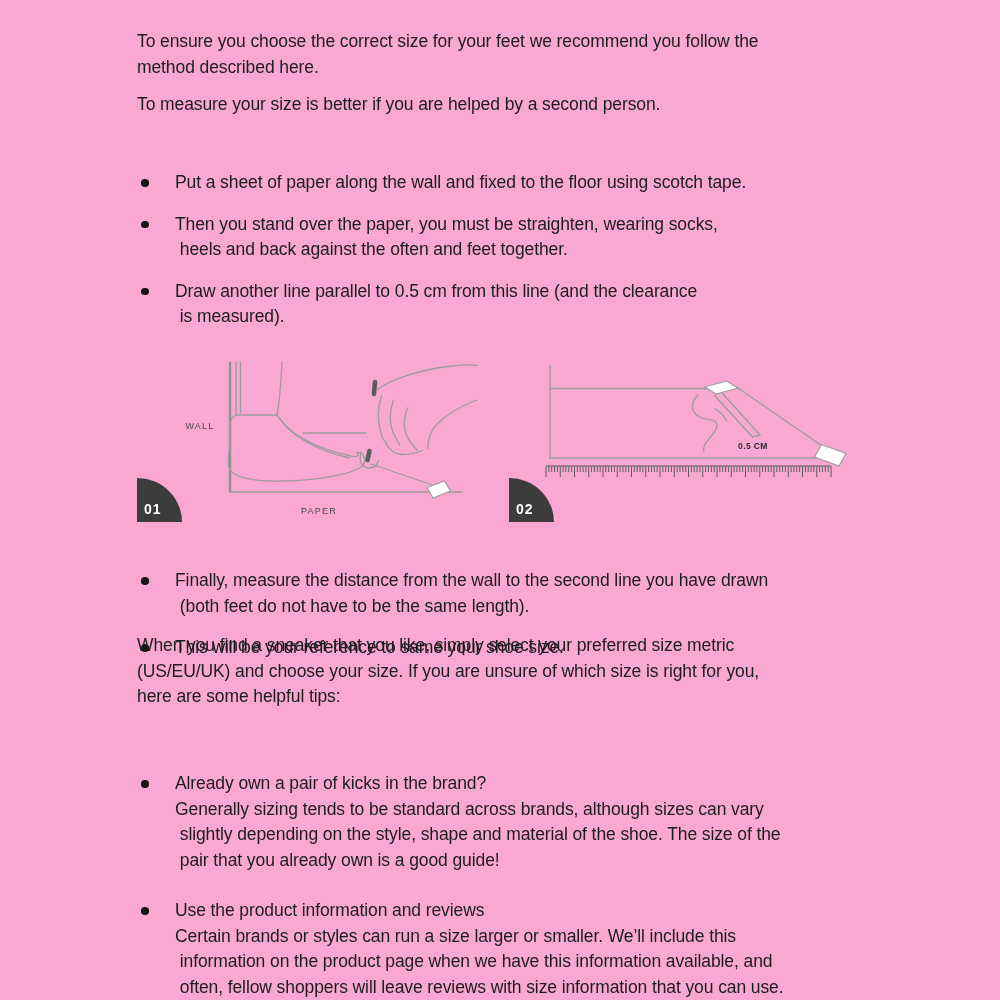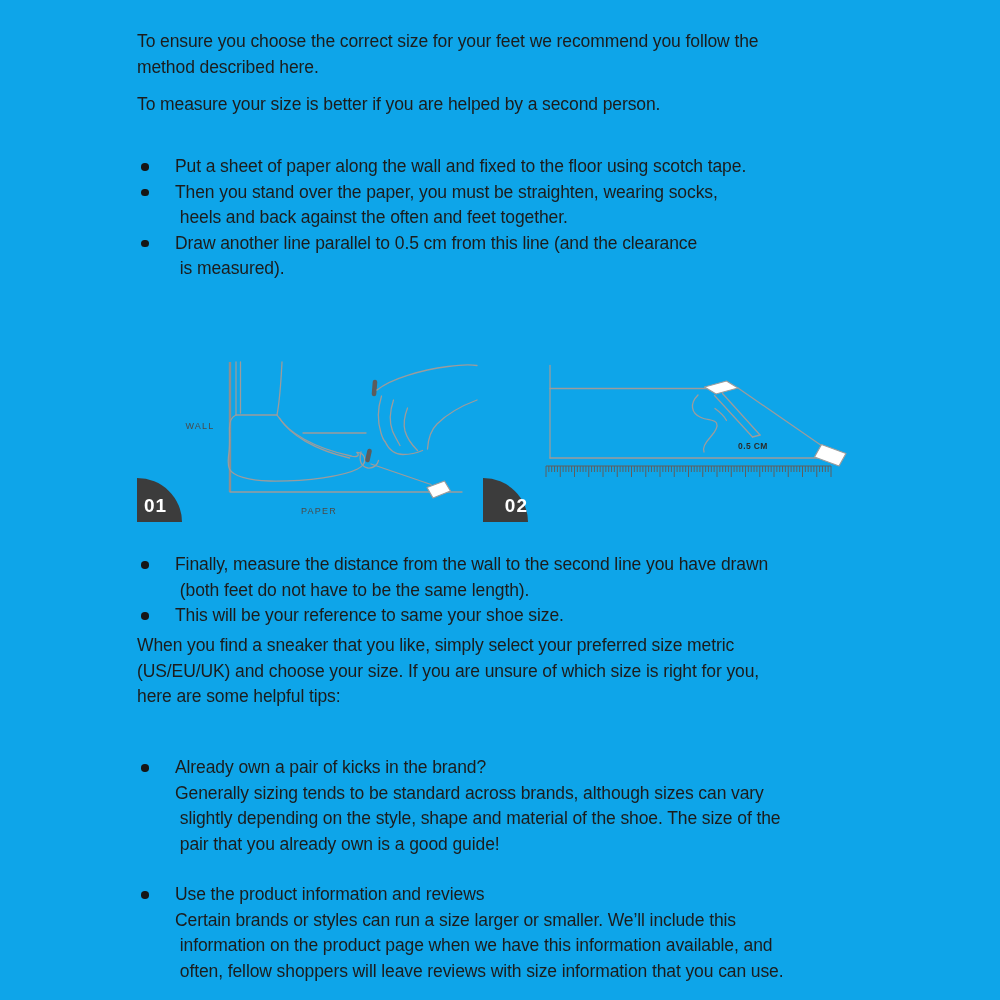--- a/index.html
+++ b/index.html
@@ -1,32 +1,32 @@
 <!DOCTYPE html>
 <html><head>
 <meta charset="utf-8">
 <style>
   html,body{margin:0;padding:0;background:#ffffff;}
-  #page{position:relative;width:1000px;height:1000px;background:#0ea5e9;overflow:hidden;
+  #page{position:relative;width:1000px;height:1000px;background:#f9a8d4;overflow:hidden;
         font-family:"Liberation Sans", sans-serif;color:#1c1c1c;}
   .abs{position:absolute;left:137px;width:790px;}
   .para{font-size:17.5px;line-height:25.5px;white-space:pre-wrap;letter-spacing:-0.1px;}
   .bullet{position:relative;padding-left:38px;}
   .bullet::before{content:"";position:absolute;left:4px;top:9px;width:7.5px;height:7.5px;
                   border-radius:50%;background:#161616;}
-  .bullet .para{display:block;}
+  .bullet .para{display:block;margin-top:16px;}
   .fig-svg{position:absolute;top:357px;height:166px;}
   #fig1{left:130px;width:350px;}
   #fig2{left:505px;width:390px;}
   .badge{position:absolute;top:478px;width:45px;height:44px;background:#3c3c3c;
-         border-top-right-radius:100% 100%;color:#ffffff;font-weight:bold;font-size:19px;
+         border-top-right-radius:100% 100%;color:#ffffff;font-weight:bold;font-size:14px;
          letter-spacing:1px;display:flex;align-items:flex-end;box-sizing:border-box;
          padding:0 0 5px 7px;}
   #badge1{left:137px;}
-  #badge2{left:483px;justify-content:flex-end;}
+  #badge2{left:509px;}
   .figline{fill:none;stroke:#9c9c9c;stroke-width:1.3;stroke-linecap:round;stroke-linejoin:round;}
   .figline-thick{fill:none;stroke:#8f8f8f;stroke-width:2.4;stroke-linecap:butt;}
   .pen{fill:none;stroke:#5c5c5c;stroke-width:4.6;stroke-linecap:round;}
   .tape{fill:#ffffff;stroke:#9c9c9c;stroke-width:1.2;stroke-linejoin:round;}
   .figlabel{fill:#4a4a4a;font-size:9px;letter-spacing:1.2px;font-family:"Liberation Sans",sans-serif;}
   .cmlabel{fill:#2b2b2b;font-size:8.5px;font-weight:bold;letter-spacing:0.4px;
            font-family:"Liberation Sans",sans-serif;}
   .ruler{fill:none;stroke:#5e5e5e;stroke-width:1;}
 </style>
 </head>

